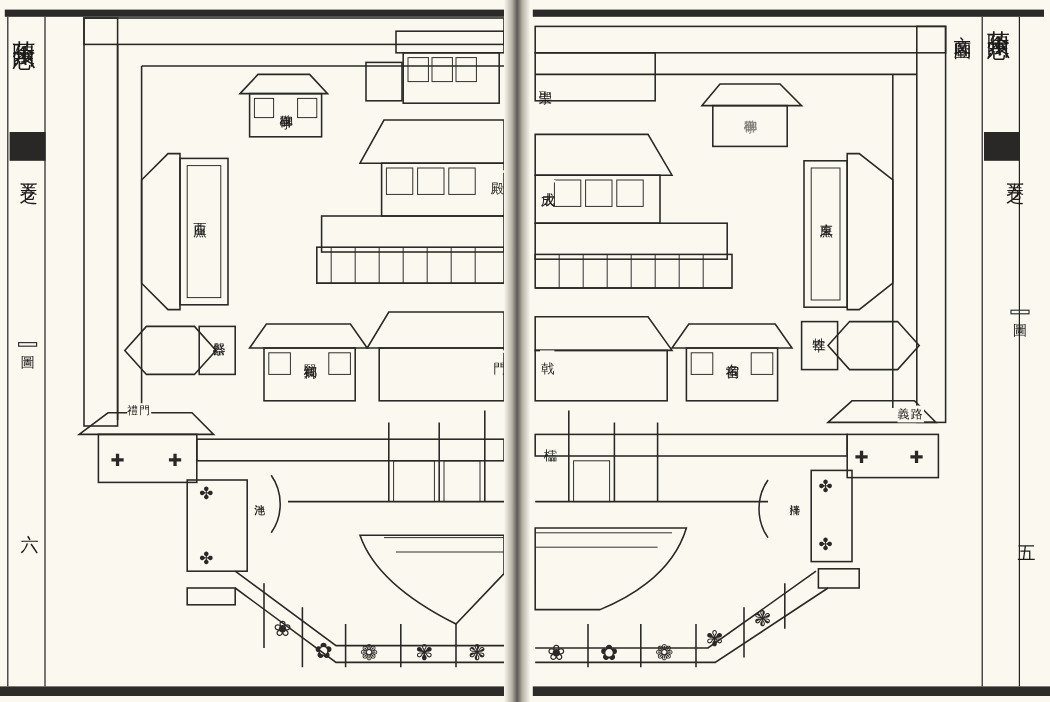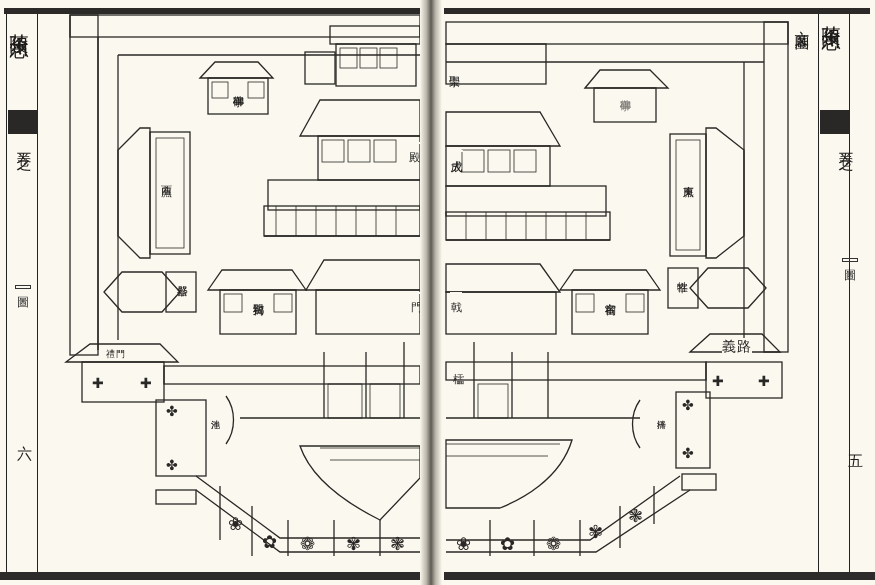--- a/index.html
+++ b/index.html
@@ -264,18 +264,18 @@
 <div class="lbl" style="left:408px;top:142px">殿</div>
 <div class="lbl" style="left:252px;top:294px">鄉賢祠</div>
 <div class="lbl" style="left:604px;top:294px">名宦祠</div>
 <div class="lbl" style="left:410px;top:292px">門</div>
 <div class="lbl" style="left:450px;top:292px">戟</div>
 <div class="lbl" style="left:452px;top:364px">櫺</div>
 <div class="lbl" style="left:160px;top:176px">西廡</div>
 <div class="lbl" style="left:682px;top:176px">東廡</div>
 <div class="lbl" style="left:176px;top:276px">祭器</div>
 <div class="lbl" style="left:676px;top:272px">宰牲</div>
-<div class="lbl-h" style="left:106px;top:348px;font-size:9px;letter-spacing:1px">禮門</div>
-<div class="lbl-h" style="left:722px;top:338px;font-size:14px;letter-spacing:1px">義路</div>
+<div class="lbl-h" style="left:106px;top:336px;font-size:9px;letter-spacing:1px">禮門</div>
+<div class="lbl-h" style="left:748px;top:338px;font-size:10px;letter-spacing:1px">義路</div>
 <div class="lbl" style="left:210px;top:412px;font-size:9px">泮池</div>
 <div class="lbl" style="left:656px;top:412px;font-size:9px">泮橋</div>
 
 <div class="gutter"></div>
 
 </body></html>

